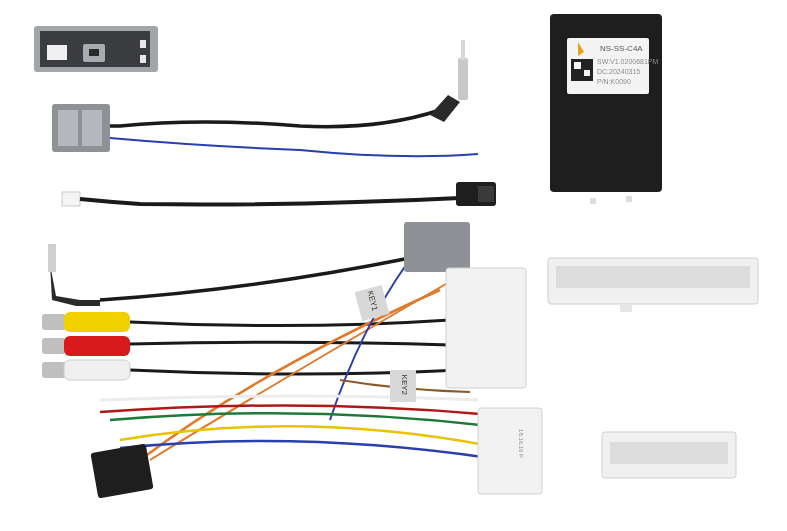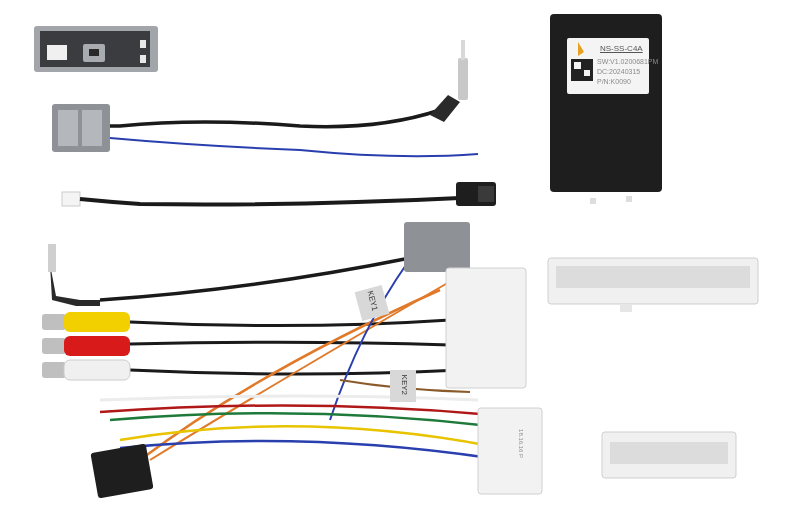--- a/index.html
+++ b/index.html
@@ -93,20 +93,20 @@
     <rect x="42" y="362" width="24" height="16" rx="3" fill="#bfbfbf"></rect>
     <rect x="64" y="360" width="66" height="20" rx="6" fill="#f0f0f0" stroke="#ccc"></rect>
   </g>
 
   <rect x="94" y="448" width="56" height="46" rx="3" fill="#1e1e1e" transform="rotate(-10 122 471)"></rect>
 
   <rect x="358" y="288" width="28" height="30" fill="#d8d8d8" transform="rotate(-15 372 303)"></rect>
   <rect x="390" y="370" width="26" height="32" fill="#d8d8d8"></rect>
 </svg>
 
-<div class="lbl" style="left:600px;top:44px;font-size:8px;color:#555;text-decoration:underline;">NS-SS-C4A</div>
+<div class="lbl" style="left:600px;top:44px;font-size:8px;color:#555;">NS-SS-C4A</div>
 <div class="lbl" style="left:597px;top:58px;">SW:V1.0200681PM</div>
 <div class="lbl" style="left:597px;top:68px;">DC:20240315</div>
 <div class="lbl" style="left:597px;top:78px;">P/N:K0090</div>
 <div class="lbl" style="left:362px;top:296px;transform:rotate(75deg);font-size:8px;color:#333;">KEY1</div>
 <div class="lbl" style="left:394px;top:380px;transform:rotate(90deg);font-size:8px;color:#333;">KEY2</div>
 <div class="lbl" style="left:506px;top:440px;transform:rotate(90deg);font-size:6px;">18.16.16 P</div>
 </div>
 
 </body></html>

